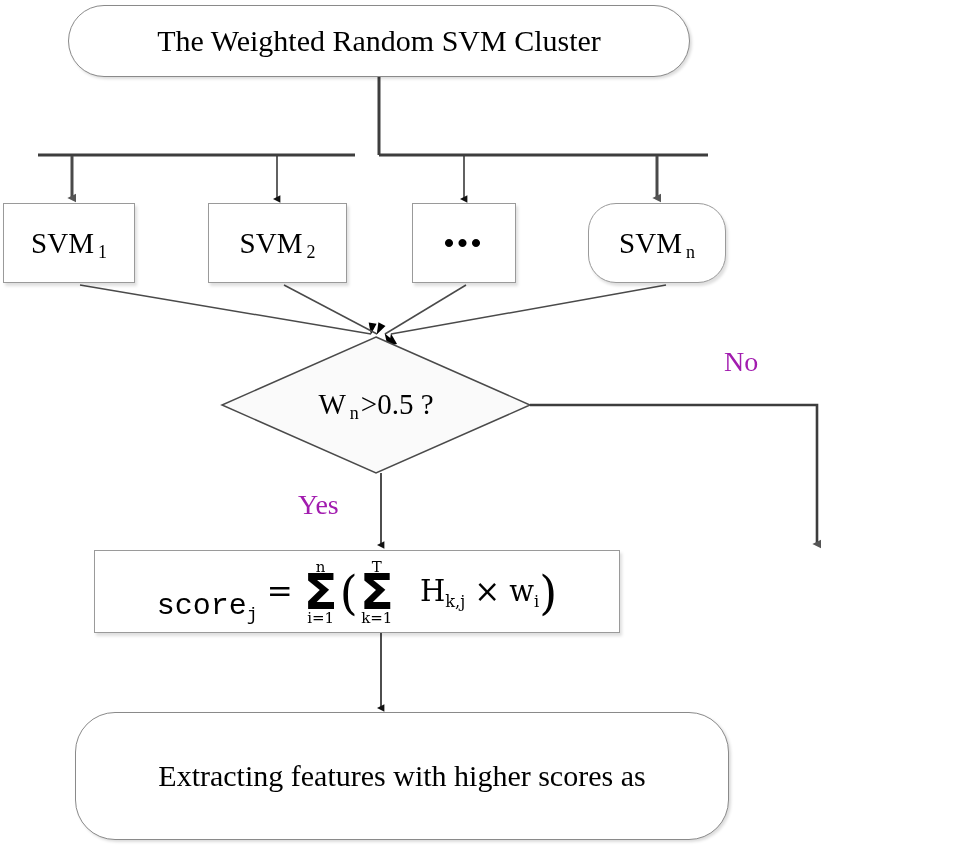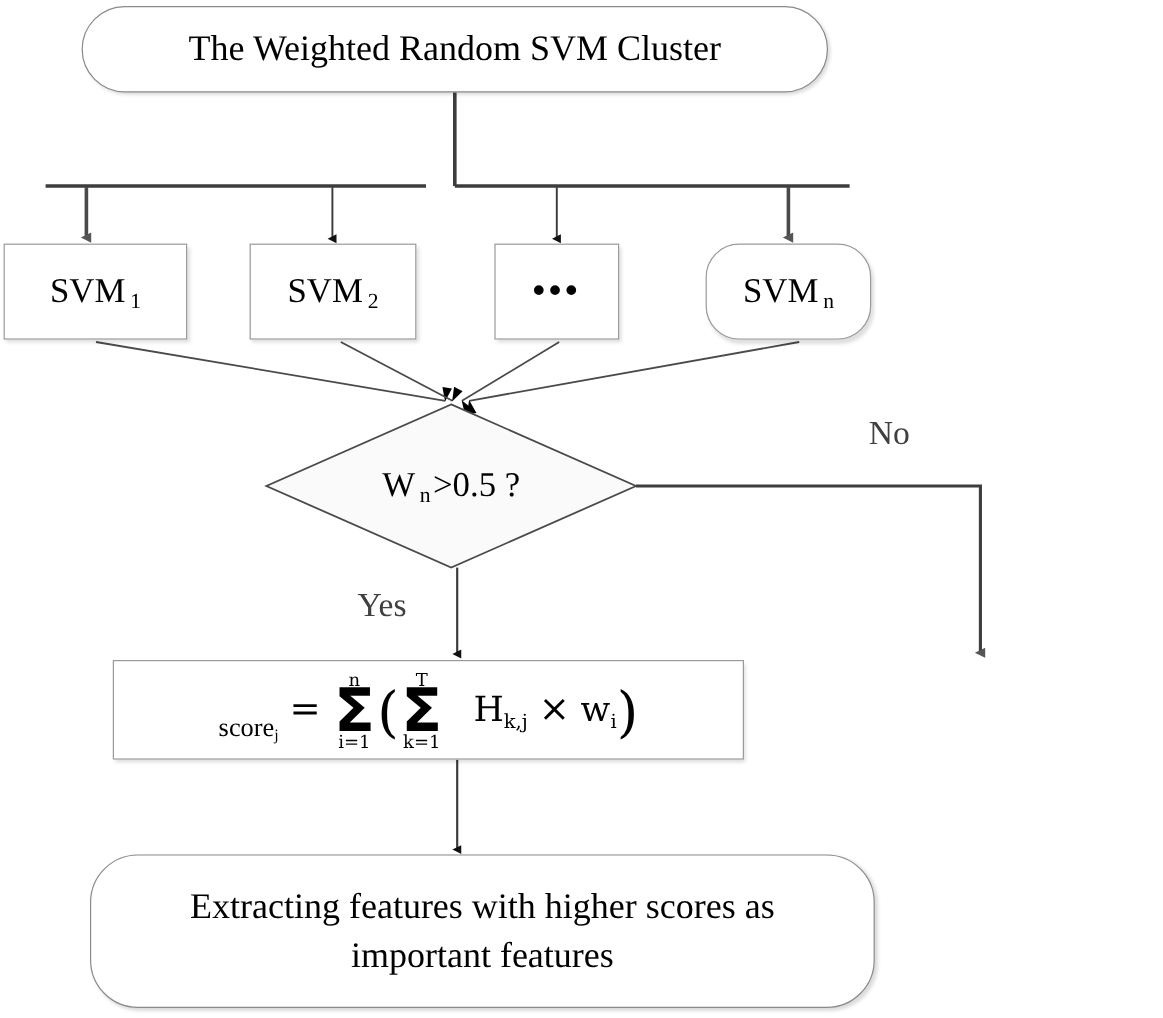--- a/index.html
+++ b/index.html
@@ -53,21 +53,21 @@
     font-size: 30px;
   }
   #node-end {
     left: 75px; top: 712px; width: 654px; height: 128px;
     font-size: 30px;
     line-height: 1.38;
     padding: 0 60px;
   }
   #node-end .end-line2 { display: block; }
   .svm-box { height: 80px; font-size: 29px; }
-  #node-svm-1 { left: 3px;   top: 203px; width: 153px; }
+  #node-svm-1 { left: 3px;   top: 203px; width: 132px; }
   #node-svm-2 { left: 208px; top: 203px; width: 139px; }
   #node-svm-3 { left: 412px; top: 203px; width: 104px; }
   #node-svm-4 { left: 588px; top: 203px; width: 138px; border-radius: 28px; }
   .svm-label { white-space: nowrap; }
   .svm-label sub {
     font-size: 0.62em;
     vertical-align: baseline;
     position: relative;
     top: 0.30em;
     margin-left: 4px;
@@ -101,22 +101,22 @@
     font-family: "DejaVu Serif", "Liberation Serif", serif;
     font-size: 31px;
     white-space: nowrap;
     display: flex;
     align-items: center;
     justify-content: center;
     line-height: 1;
     color: #000;
   }
   .formula .mono {
-    font-family: Liberation Serif, serif;
-    font-size: 22px;
+    font-family: Liberation Mono, monospace;
+    font-size: 30px;
     margin-top: 29px;
   }
   .formula .op { margin: 0 9px; }
   .sumgrp {
     display: inline-flex;
     flex-direction: column;
     align-items: center;
     justify-content: center;
     line-height: 1;
     margin: 0 2px;
@@ -151,21 +151,21 @@
     vertical-align: baseline;
     position: relative;
     top: 0.36em;
   }
   #node-useless {
     left: 671px; top: 549px; width: 291px; height: 83px;
     font-size: 29px;
   }
   .edge-label {
     position: absolute;
-    color: #404040;
+    color: #a21caf;
     font-size: 28px;
     white-space: nowrap;
   }
   #label-no  { left: 724px; top: 346px; }
   #label-yes { left: 298px; top: 489px; }
 </style>
 </head>
 <body>
 
 <div id="canvas">
@@ -252,17 +252,16 @@
       <span class="op">×</span>
       <span class="var"><span>w</span><sub>i</sub></span>
       <span class="paren">)</span>
     </div>
   </div>
 
 
   <div class="node terminal" id="node-end">
     <span>
       <span>Extracting features with higher scores  as</span>
-      <span class="end-line2">important features</span>
     </span>
   </div>
 
 </div>
 
 </body></html>

